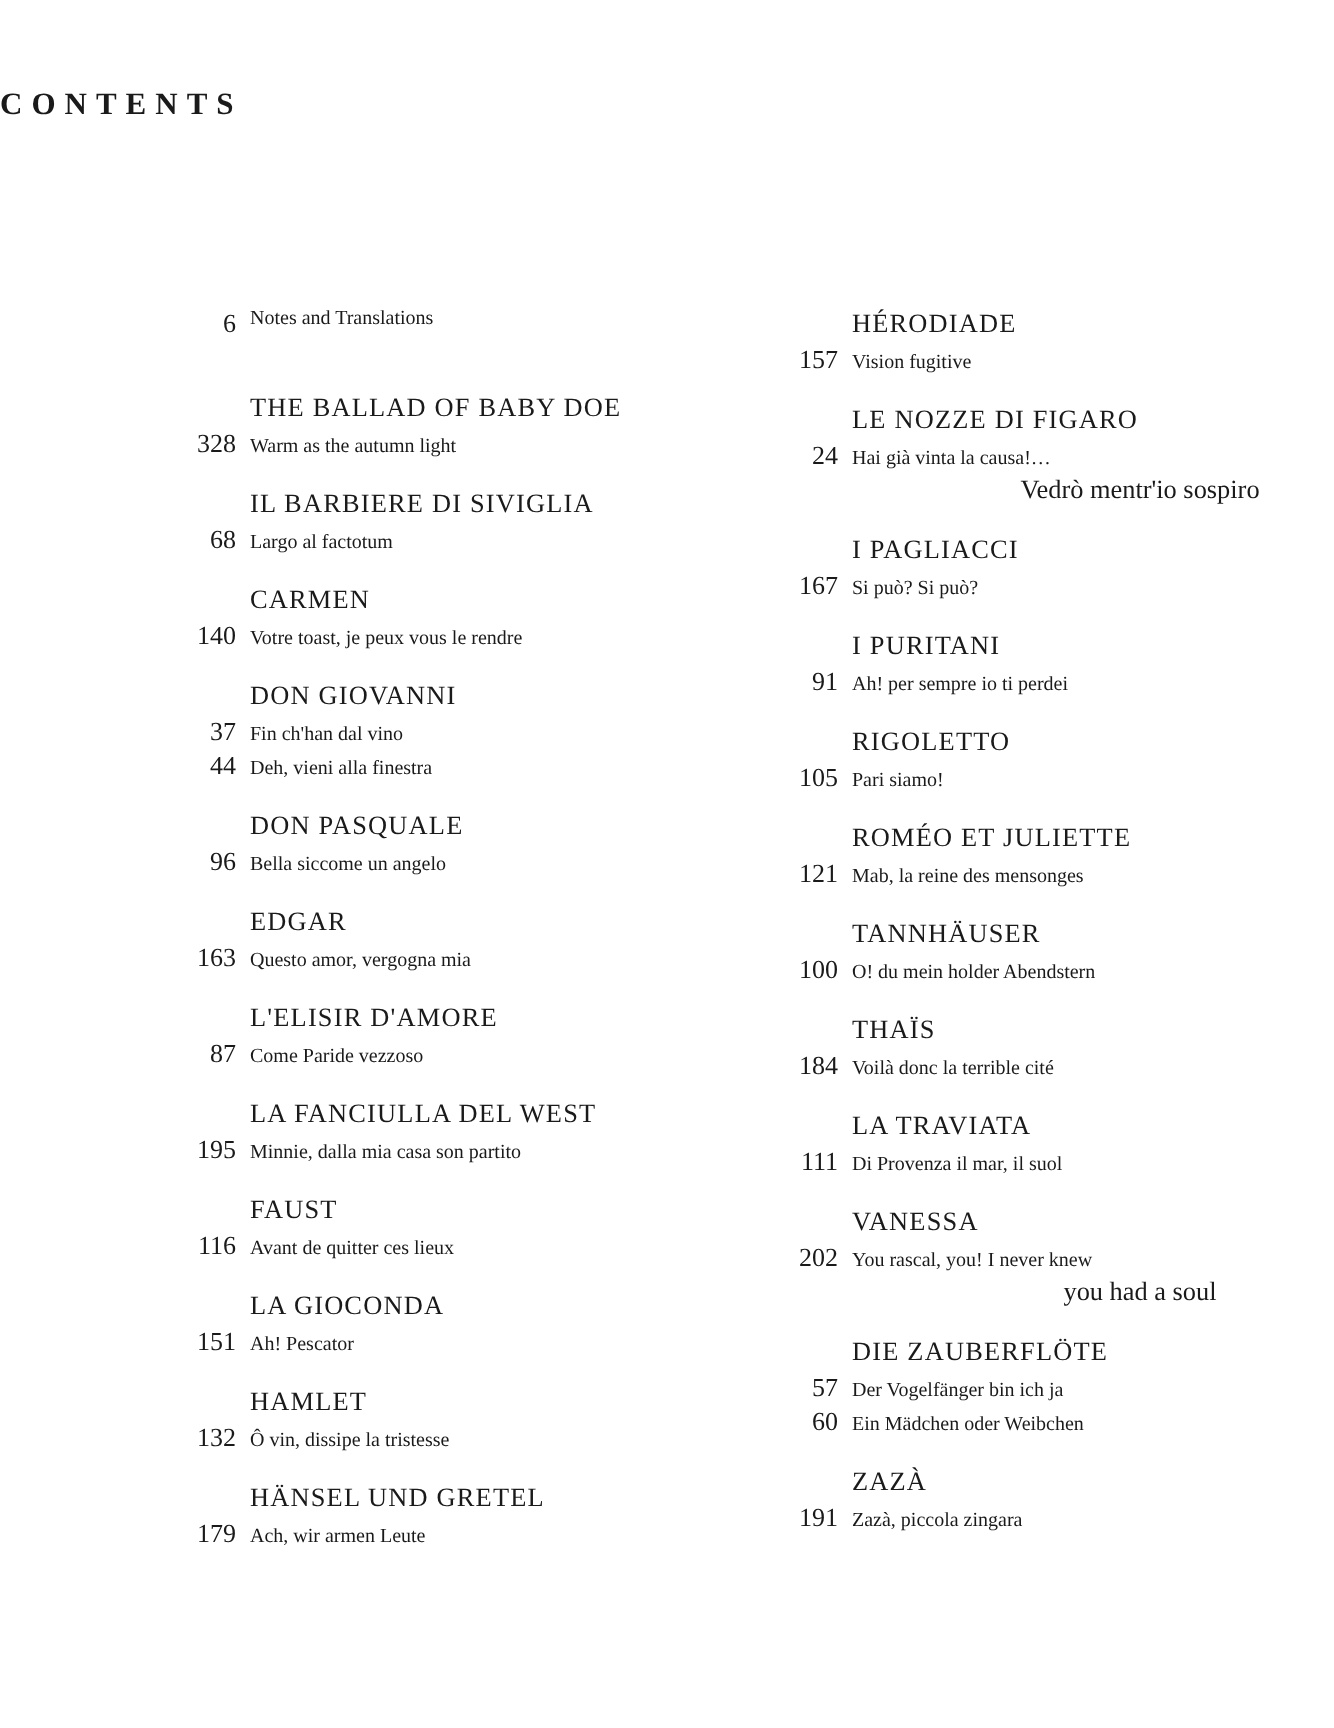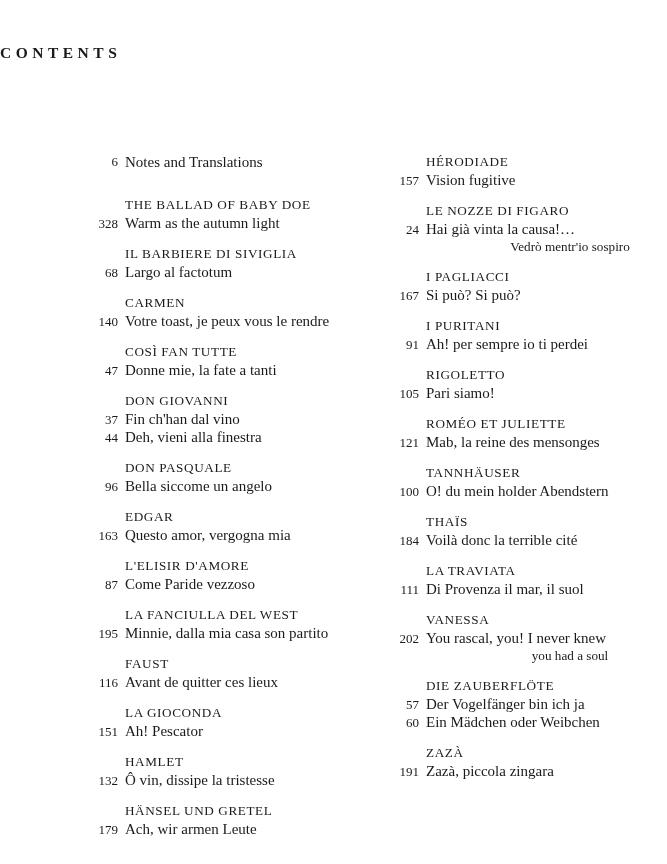--- a/index.html
+++ b/index.html
@@ -66,21 +66,21 @@
     margin-bottom: 1px;
   }
   .pg {
     width: 32px;
     text-align: right;
     font-size: 13px;
     flex: 0 0 32px;
   }
   .aria {
     margin-left: 7px;
-    font-size: 15px;
+    font-size: 10px;
     white-space: nowrap;
   }
   .cont-line {
     font-size: 13.2px;
     margin-left: 39px;
     padding-left: 48px;
     white-space: nowrap;
     text-align: center;
   }
 </style>
@@ -114,27 +114,20 @@
             </div>
           </div>
           <div class="group">
             <div class="group-title">CARMEN</div>
             <div class="entry">
               <div class="pg">140</div>
               <div class="aria">Votre toast, je peux vous le rendre</div>
             </div>
           </div>
           <div class="group">
-            <div class="group-title">COSÌ FAN TUTTE</div>
-            <div class="entry">
-              <div class="pg">47</div>
-              <div class="aria">Donne mie, la fate a tanti</div>
-            </div>
-          </div>
-          <div class="group">
             <div class="group-title">DON GIOVANNI</div>
             <div class="entry">
               <div class="pg">37</div>
               <div class="aria">Fin ch'han dal vino</div>
             </div>
             <div class="entry">
               <div class="pg">44</div>
               <div class="aria">Deh, vieni alla finestra</div>
             </div>
           </div>

